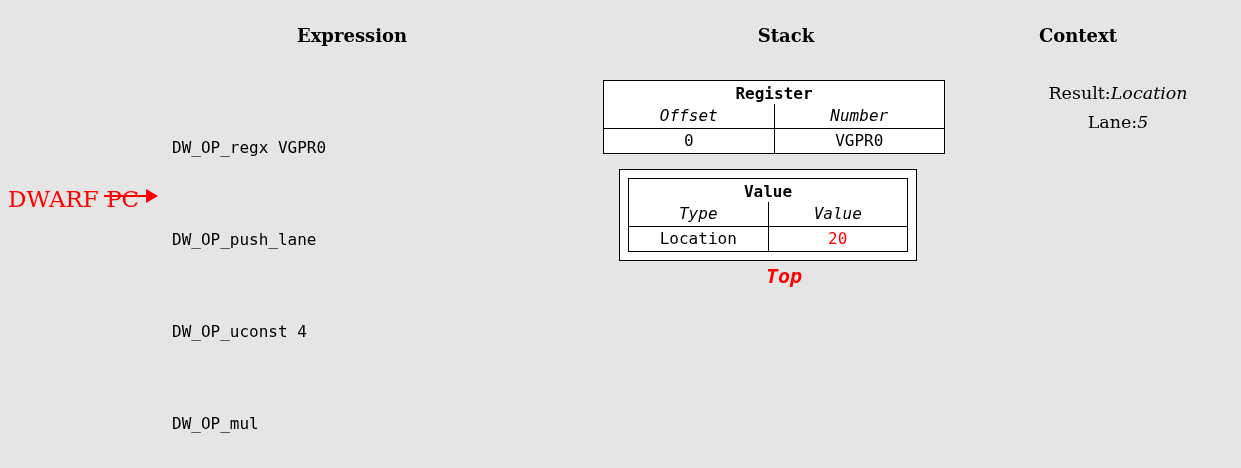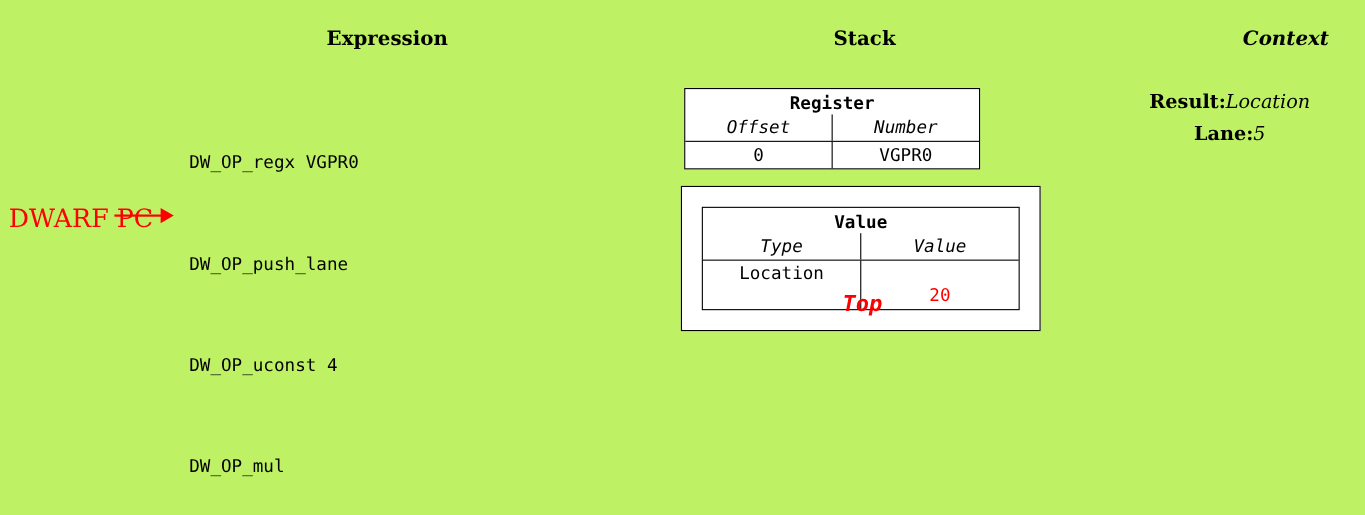--- a/index.html
+++ b/index.html
@@ -1,39 +1,39 @@
 <!DOCTYPE html>
 <html><head>
 <meta charset="utf-8">
 <style>
   * { margin: 0; padding: 0; box-sizing: border-box; }
   html, body { background: #ffffff; }
   .canvas {
     position: relative;
     width: 1241px;
     height: 468px;
-    background: #bef264;
+    background: #e5e5e5;
     overflow: hidden;
     font-family: "DejaVu Serif", serif;
     color: #000000;
   }
 
   
   .col-header {
     position: absolute;
     top: 25px;
     transform: translateX(-50%);
     font-family: "DejaVu Serif", serif;
     font-weight: bold;
     font-size: 18px;
     white-space: nowrap;
   }
   .hdr-expression { left: 352px; }
   .hdr-stack      { left: 786px; }
-  .hdr-context    { left: 1169px; font-style: italic; }
+  .hdr-context    { left: 1078px; }
 
   
   .expr-list {
     position: absolute;
     left: 172px;
     top: 72px;
     font-family: "DejaVu Sans Mono", monospace;
     font-size: 16px;
     line-height: 30.6px;
     white-space: pre;
@@ -70,47 +70,47 @@
 
   
   .stack-table {
     font-family: "DejaVu Sans Mono", monospace;
     font-size: 16px;
     border: 1.5px solid #000000;
     background: #ffffff;
   }
   .register-pos {
     position: absolute;
-    left: 622px;
+    left: 603px;
     top: 80px;
-    width: 269px;
+    width: 342px;
   }
   .value-outer {
     position: absolute;
     left: 619px;
     top: 169px;
-    width: 327px;
+    width: 298px;
     border: 1.5px solid #000000;
-    padding: 18px;
+    padding: 8px;
     background: #ffffff;
   }
   .st-title {
     font-weight: bold;
     text-align: center;
     padding: 3px 0 1px 0;
   }
   .st-row { display: flex; }
   .st-cell {
     flex: 1;
     text-align: center;
     padding: 2px 0 3px 0;
   }
   .st-cell:first-child { border-right: 1.5px solid #000000; }
   .st-labels { font-style: italic; border-bottom: 1.5px solid #000000; }
-  .red-value { color: #ff0000; margin-top: 20px; }
+  .red-value { color: #ff0000; }
 
   .top-label {
     position: absolute;
     left: 784px;
     top: 264px;
     transform: translateX(-50%);
     color: #ff0000;
     font-family: "DejaVu Sans Mono", monospace;
     font-style: italic;
     font-weight: bold;
@@ -121,21 +121,21 @@
   .context-block {
     position: absolute;
     left: 1118px;
     top: 79px;
     transform: translateX(-50%);
     text-align: center;
     font-size: 17.5px;
     line-height: 28.5px;
     white-space: nowrap;
   }
-  .ctx-key   { font-weight: bold; margin-top: 25px; }
+  .ctx-key   { font-weight: normal; margin-top: 25px; }
   .ctx-val   { font-style: italic; text-align: center; }
 </style>
 </head>
 <body>
 
 <div class="canvas">
 
   <div class="col-header hdr-expression">Expression</div>
   <div class="col-header hdr-stack">Stack</div>
   <div class="col-header hdr-context">Context</div>

